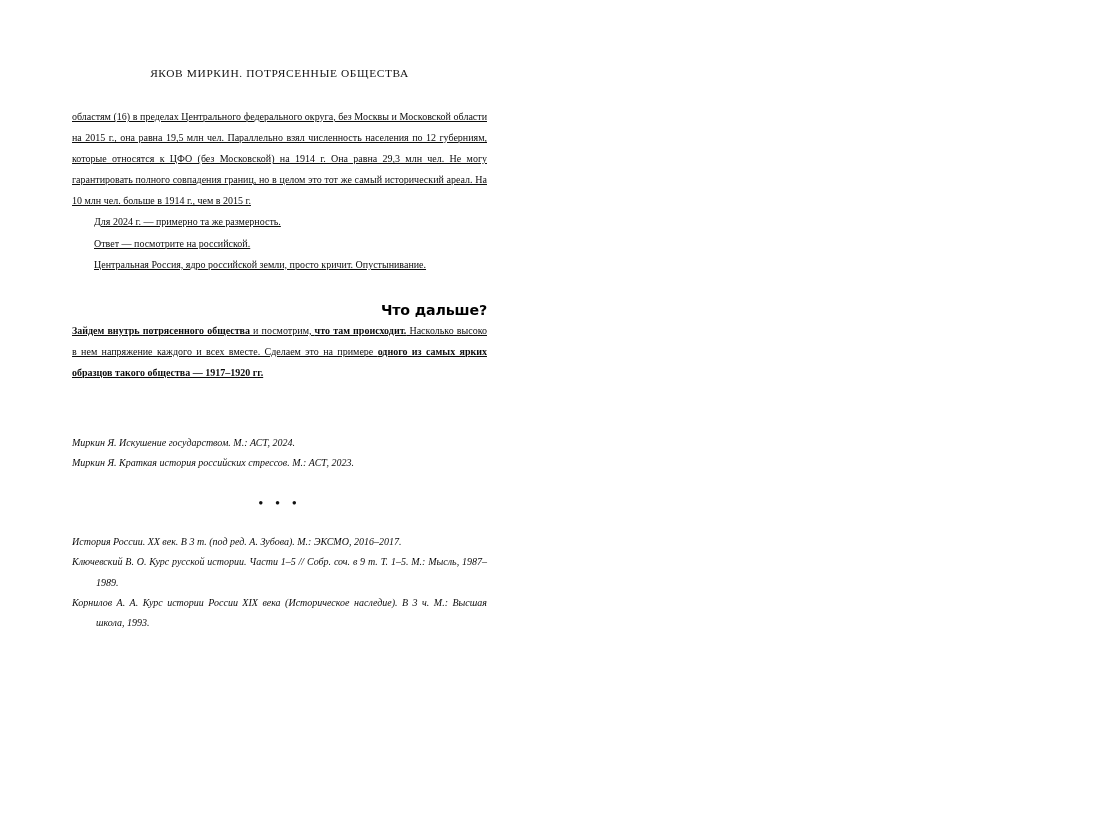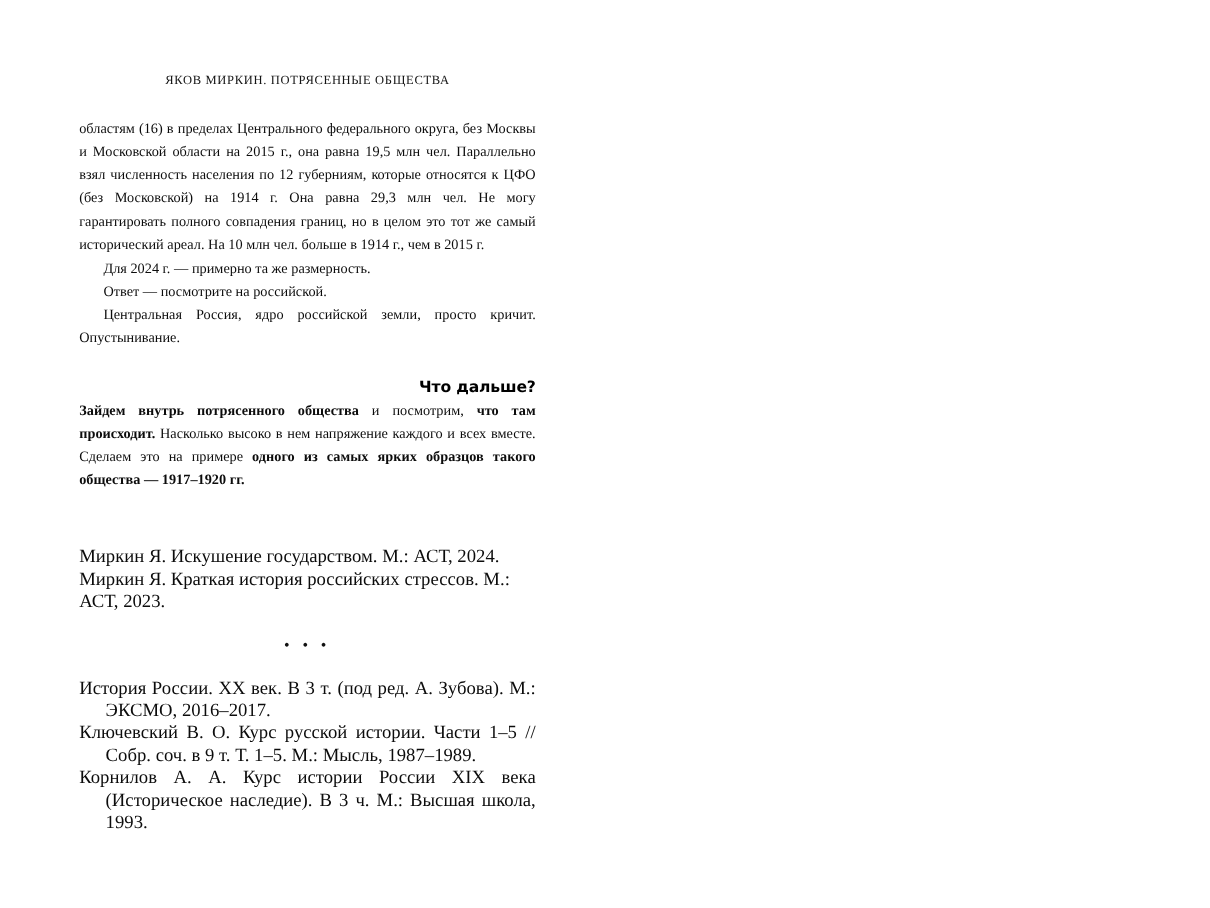--- a/index.html
+++ b/index.html
@@ -50,25 +50,26 @@
 
   .col-left {
     position: absolute;
     left: 72px;
     top: 72px;
     width: 415px;
   }
 
   p.body {
     margin: 0;
-    font-size: 13px;
+    font-size: 10px;
     line-height: 21.1px;
     text-align: justify;
     text-justify: inter-word;
     hyphens: manual;
+    text-decoration: underline;
   }
   p.body.indent { text-indent: 22px; }
   p.body.noindent { text-indent: 0; }
 
   .b { font-weight: bold; }
 
   h3.sec-head {
     margin: 0;
     font-family: "DejaVu Sans", "Liberation Sans", sans-serif;
     font-weight: bold;
@@ -76,21 +77,21 @@
     line-height: 19px;
     letter-spacing: -0.15px;
     color: #000;
     text-align: right;
   }
   .gap-md { height: 20px; }
   .gap-lg { height: 26px; }
   .gap-xl { height: 30px; }
 
   
-  .biblio { margin: 0; font-size: 17px; line-height: 20.4px; }
+  .biblio { margin: 0; font-size: 10px; line-height: 20.4px; font-style: italic; }
   .biblio .entry {
     margin: 0;
     padding-left: 24px;
     text-indent: -24px;
     text-align: justify;
   }
   .biblio .entry.flush {
     padding-left: 0;
     text-indent: 0;
     text-align: left;

